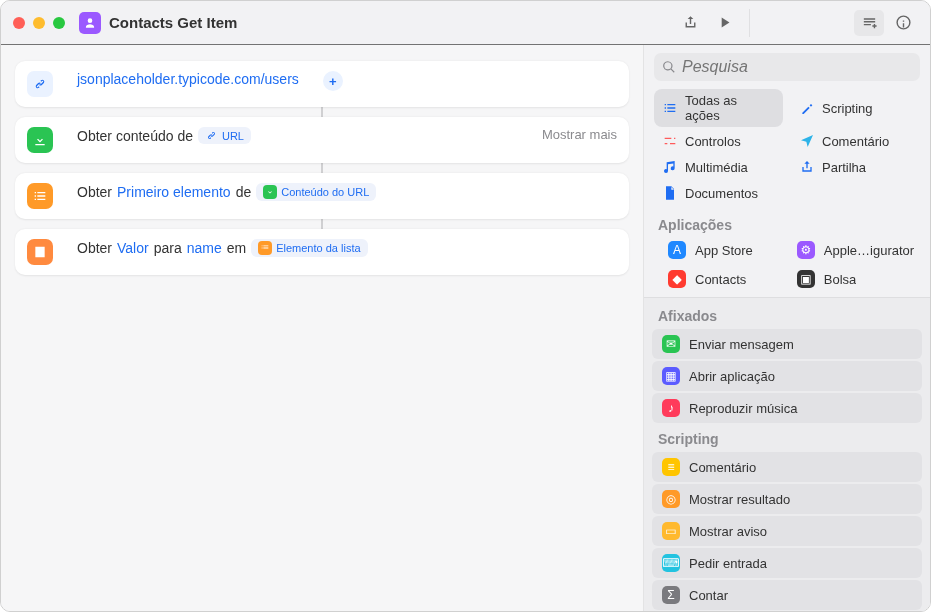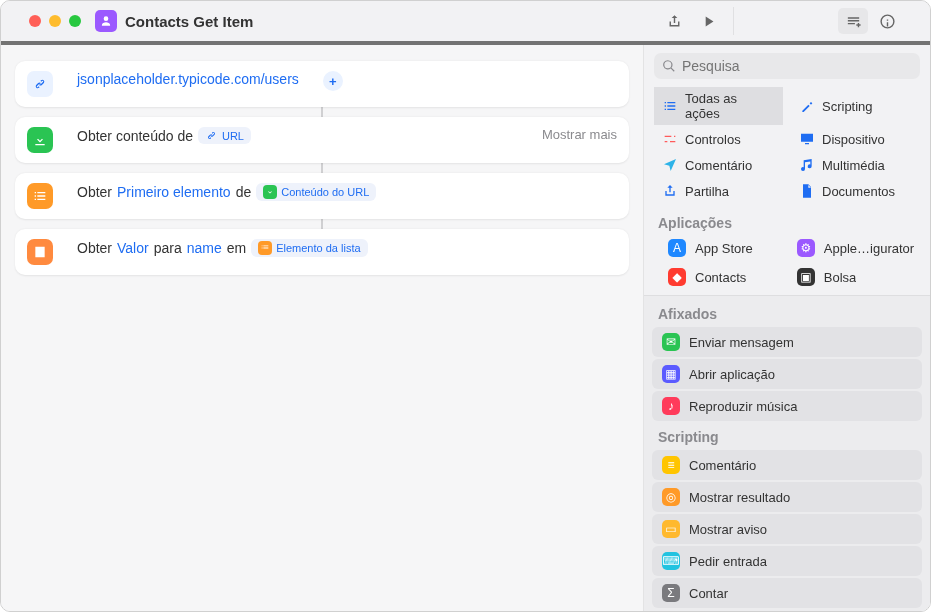--- a/index.html
+++ b/index.html
@@ -15,22 +15,22 @@
     display: flex; flex-direction: column;
     border: 1px solid #d0d0d0;
     border-radius: 10px;
     overflow: hidden;
     background: #f6f6f7;
   }
   
   .titlebar {
     height: 44px;
     display: flex; align-items: center;
-    padding: 0 28px;
-    border-bottom: 4px solid #737373;
+    padding: 0 12px;
+    border-bottom: 1px solid #737373;
     background: #f2f2f4;
   }
   .traffic { display: flex; gap: 8px; margin-right: 14px; }
   .traffic span { width: 12px; height: 12px; border-radius: 50%; display: block; }
   .tl-close   { background: #ff5f57; }
   .tl-min     { background: #febc2e; }
   .tl-max     { background: #28c840; }
   .app-icon {
     width: 22px; height: 22px; border-radius: 5px;
     background: #9b59ff; margin-right: 8px;
@@ -114,29 +114,29 @@
     overflow: hidden;
   }
   .search-wrap { padding: 8px 10px; }
   .search {
     display: flex; align-items: center; gap: 6px;
     background: #e8e8ea; border-radius: 7px;
     padding: 5px 8px; color: #8a8a8e;
   }
   .search input {
     border: none; background: transparent; outline: none;
-    font-size: 14px; flex: 1; color: #a21caf;
+    font-size: 16px; flex: 1; color: #a21caf; font-style: italic;
   }
   .cat-grid {
     display: grid; grid-template-columns: 1fr 1fr;
     gap: 2px 8px; padding: 0 10px 6px 10px;
   }
   .cat {
     display: flex; align-items: center; gap: 7px;
-    padding: 4px 8px; border-radius: 0;
+    padding: 4px 8px; border-radius: 8px;
     font-size: 13px; color: #333;
   }
   .cat.selected { background: #dedee1; }
   .cat .cicon { width: 16px; height: 16px; display: flex; align-items: center; justify-content: center; }
   .c-blue   { color: #1f6df2; }
   .c-red    { color: #ff5b5b; }
   .c-cyan   { color: #2db3e8; }
   .section-header {
     font-size: 14px; color: #8a8a8e; font-weight: 600;
     padding: 6px 4px 3px 14px;
@@ -337,28 +337,20 @@
         </div>
         <div class="cat">
           <span class="cicon c-red">
               <svg viewBox="0 0 24 24" width="16" height="16">
                 <path d="M4 7h10v2H4zm14 0h2v2h-2zM4 15h4v2H4zm8 0h8v2h-8z"></path>
               </svg>
             </span>
           <span>Controlos</span>
         </div>
         <div class="cat">
-          <span class="cicon c-blue">
-              <svg viewBox="0 0 24 24" width="16" height="16">
-                <path d="M3 4h18v12H3zM9 18h6v2H9z"></path>
-              </svg>
-            </span>
-          <span>Dispositivo</span>
-        </div>
-        <div class="cat">
           <span class="cicon c-cyan">
               <svg viewBox="0 0 24 24" width="16" height="16">
                 <path d="M3 11l18-8-8 18-2-8-8-2z"></path>
               </svg>
             </span>
           <span>Comentário</span>
         </div>
         <div class="cat">
           <span class="cicon c-blue">
               <svg viewBox="0 0 24 24" width="16" height="16">

